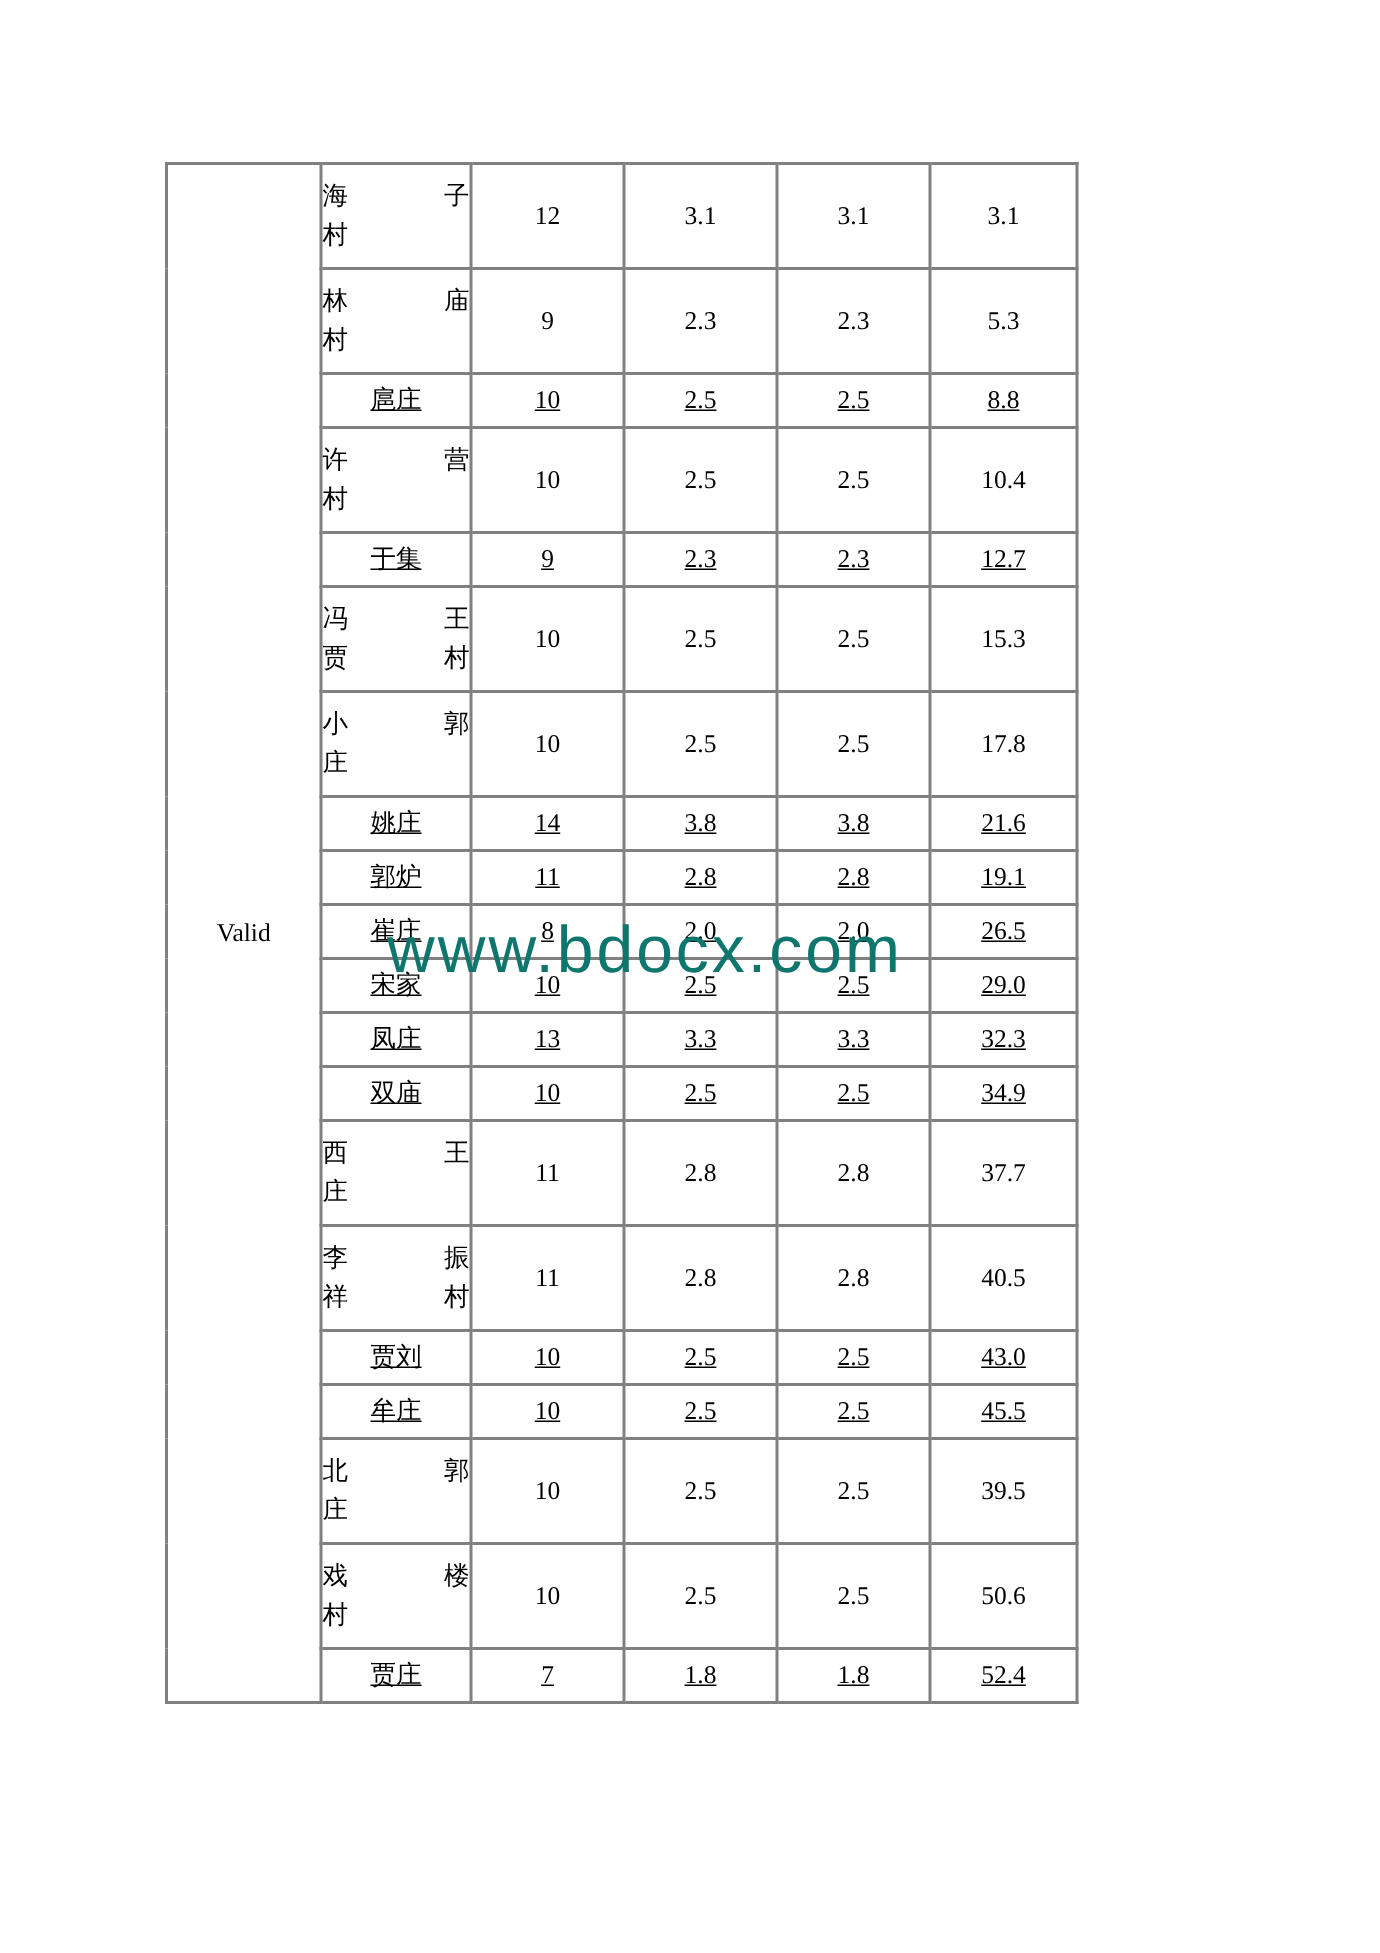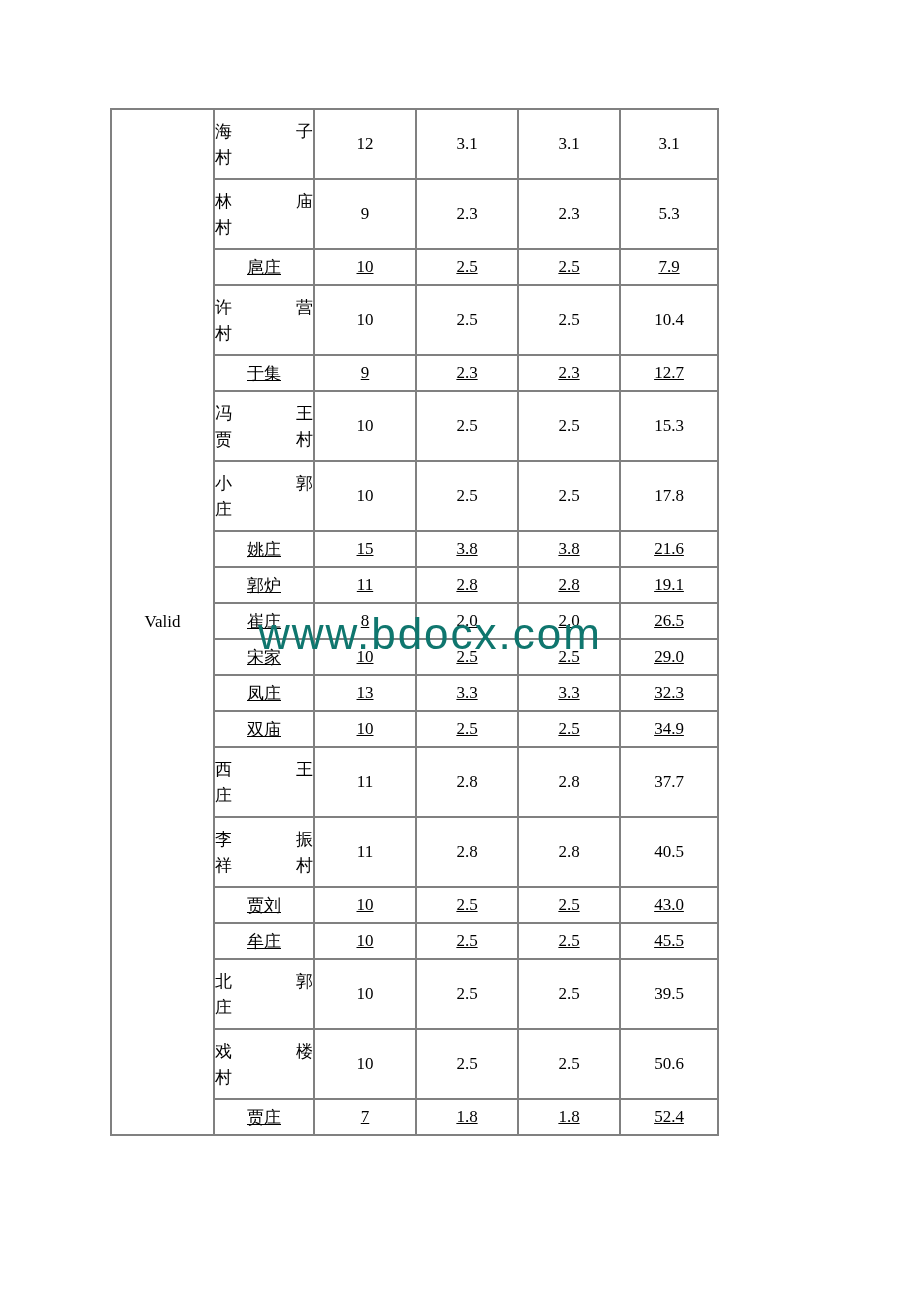--- a/index.html
+++ b/index.html
@@ -132,21 +132,21 @@
         <td class="num-cell">9</td>
         <td class="num-cell">2.3</td>
         <td class="num-cell">2.3</td>
         <td class="num-cell">5.3</td>
       </tr>
       <tr class="r-short">
         <td class="name-cell one-line">扈庄</td>
         <td class="num-cell">10</td>
         <td class="num-cell">2.5</td>
         <td class="num-cell">2.5</td>
-        <td class="num-cell">7.9</td>
+        <td class="num-cell">8.8</td>
       </tr>
       <tr class="r-tall">
         <td class="name-cell two-line"><span class="nm">许营</span><span class="nm">村</span></td>
         <td class="num-cell">10</td>
         <td class="num-cell">2.5</td>
         <td class="num-cell">2.5</td>
         <td class="num-cell">10.4</td>
       </tr>
       <tr class="r-short">
         <td class="name-cell one-line">于集</td>
@@ -164,21 +164,21 @@
       </tr>
       <tr class="r-tall">
         <td class="name-cell two-line"><span class="nm">小郭</span><span class="nm">庄</span></td>
         <td class="num-cell">10</td>
         <td class="num-cell">2.5</td>
         <td class="num-cell">2.5</td>
         <td class="num-cell">17.8</td>
       </tr>
       <tr class="r-short">
         <td class="name-cell one-line">姚庄</td>
-        <td class="num-cell">15</td>
+        <td class="num-cell">14</td>
         <td class="num-cell">3.8</td>
         <td class="num-cell">3.8</td>
         <td class="num-cell">21.6</td>
       </tr>
       <tr class="r-short">
         <td class="name-cell one-line">郭炉</td>
         <td class="num-cell">11</td>
         <td class="num-cell">2.8</td>
         <td class="num-cell">2.8</td>
         <td class="num-cell">19.1</td>

